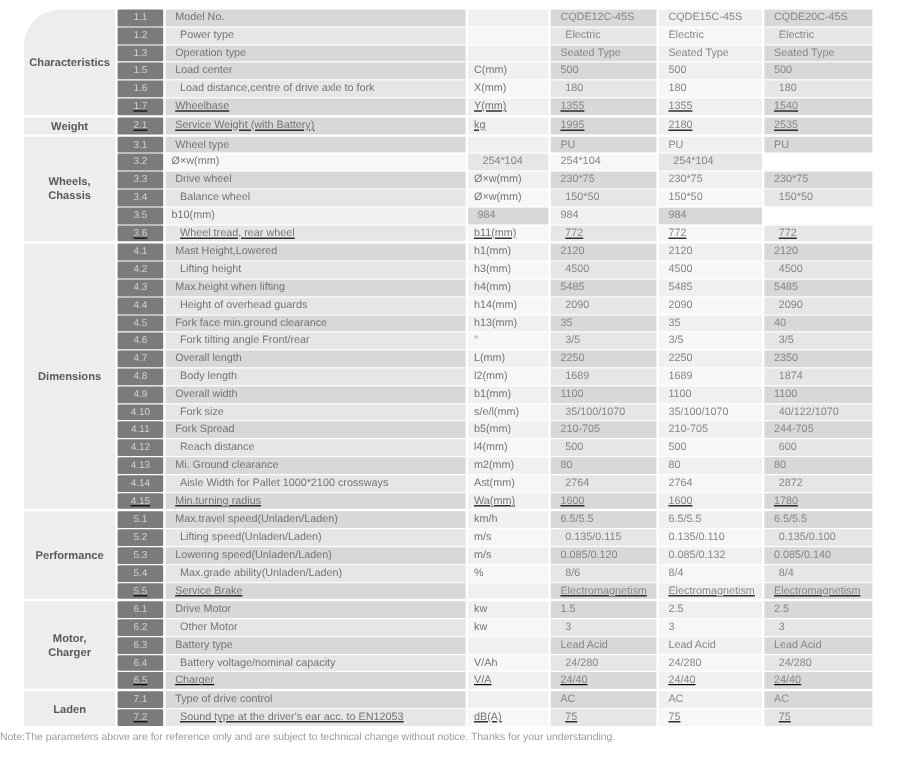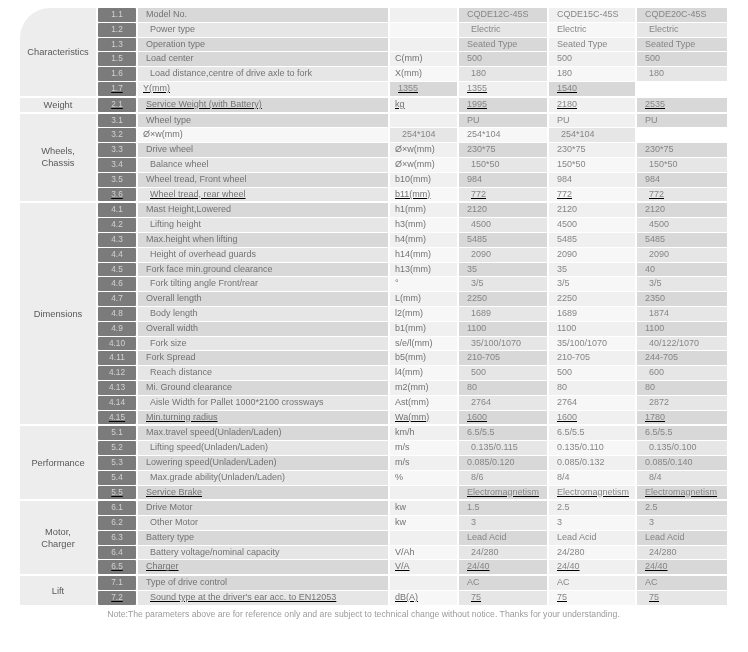--- a/index.html
+++ b/index.html
@@ -6,21 +6,21 @@
   body {
     width:748px; height:652px; background:#ffffff;
     font-family:"Liberation Sans", sans-serif;
     overflow:hidden;
   }
   .card { margin:8px 0 0 20px; width:707px; }
   .section { display:flex; margin-bottom:2px; }
   .cat {
     width:76px; margin-right:2px; flex:0 0 76px;
     background:var(--cat-bg,#ededed); color:var(--cat-text,#595959);
-    font-size:9.3px; font-weight:normal; line-height:1.3;
+    font-size:9.3px; font-weight:bold; line-height:1.3;
     display:flex; align-items:center; justify-content:center;
     text-align:center; white-space:pre-line;
   }
   .section:first-child .cat { border-top-left-radius:30px; }
   .rows { flex:1; min-width:0; }
   .row {
     display:grid;
     grid-template-columns:38px 250px 67px 88px 86px 90px;
     column-gap:2px; height:13.8px; margin-bottom:1px;
   }
@@ -32,21 +32,21 @@
   }
   .param, .v { padding-left:8px; }
   .unit { padding-left:5px; }
   .param, .unit { color:var(--text-param,#737373); }
   .v { color:var(--text-value,#868686); }
   .dk-row .dk { background:var(--row-dark,#d8d8d8); }
   .lt-row .dk { background:var(--row-dark-alt,#e6e6e6);padding-left:12px; }
   .dk-row .lt { background:var(--row-light,#f0f0f0); }
   .lt-row .lt { background:var(--row-light-alt,#f7f7f7); }
   .note {
-    width:727px; margin-top:4px; text-align:center;
+    width:727px; margin-top:4px; text-align:left;
     font-size:8.7px; color:var(--note-color,#9b9b9b);
   }
 </style>
 </head>
 <body>
 
 <div class="card">
   <div class="section">
     <div class="cat">Characteristics</div>
     <div class="rows">
@@ -91,20 +91,21 @@
     <div class="cell num">1.6</div>
     <div class="cell param dk">Load distance,centre of drive axle to fork</div>
     <div class="cell unit lt">X(mm)</div>
     <div class="cell v dk">180</div>
     <div class="cell v lt">180</div>
     <div class="cell v dk">180</div>
   </div>
 
   <div class="row dk-row">
     <div class="cell num">1.7</div>
+    <div class="cell param dk">Wheelbase</div>
     <div class="cell unit lt">Y(mm)</div>
     <div class="cell v dk">1355</div>
     <div class="cell v lt">1355</div>
     <div class="cell v dk">1540</div>
   </div>
 </div>
   </div>
 
   <div class="section">
     <div class="cat">Weight</div>
@@ -154,21 +155,20 @@
     <div class="cell num">3.4</div>
     <div class="cell param dk">Balance wheel</div>
     <div class="cell unit lt">Ø×w(mm)</div>
     <div class="cell v dk">150*50</div>
     <div class="cell v lt">150*50</div>
     <div class="cell v dk">150*50</div>
   </div>
 
   <div class="row dk-row">
     <div class="cell num">3.5</div>
-    <div class="cell param dk">Wheel tread, Front wheel</div>
     <div class="cell unit lt">b10(mm)</div>
     <div class="cell v dk">984</div>
     <div class="cell v lt">984</div>
     <div class="cell v dk">984</div>
   </div>
 
   <div class="row lt-row">
     <div class="cell num">3.6</div>
     <div class="cell param dk">Wheel tread, rear wheel</div>
     <div class="cell unit lt">b11(mm)</div>
@@ -414,21 +414,21 @@
     <div class="cell param dk">Charger</div>
     <div class="cell unit lt">V/A</div>
     <div class="cell v dk">24/40</div>
     <div class="cell v lt">24/40</div>
     <div class="cell v dk">24/40</div>
   </div>
 </div>
   </div>
 
   <div class="section">
-    <div class="cat">Lift</div>
+    <div class="cat">Laden</div>
     <div class="rows">
   <div class="row dk-row">
     <div class="cell num">7.1</div>
     <div class="cell param dk">Type of drive control</div>
     <div class="cell unit lt"></div>
     <div class="cell v dk">AC</div>
     <div class="cell v lt">AC</div>
     <div class="cell v dk">AC</div>
   </div>
 

